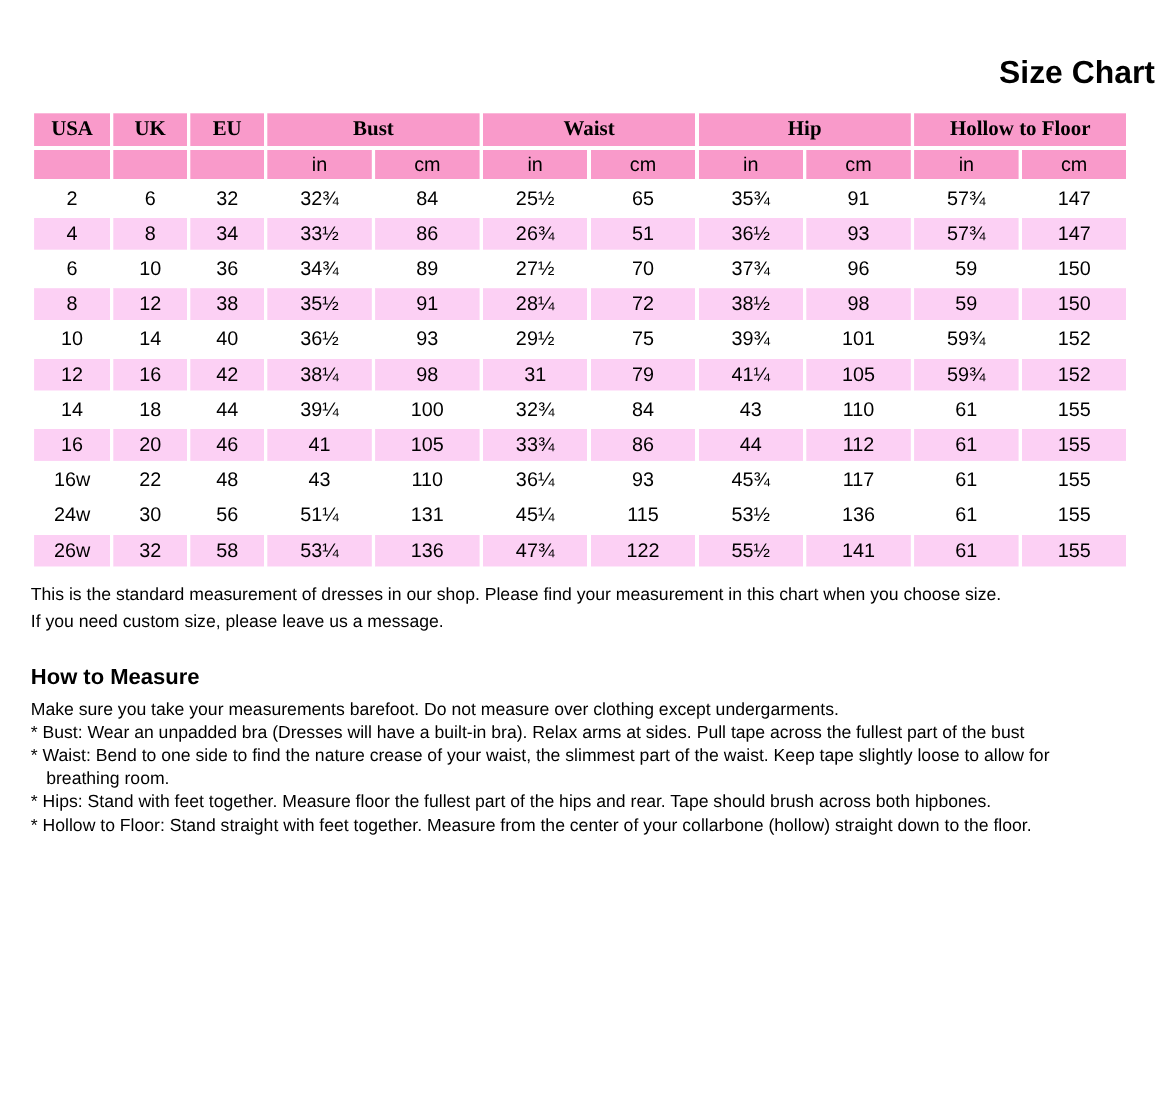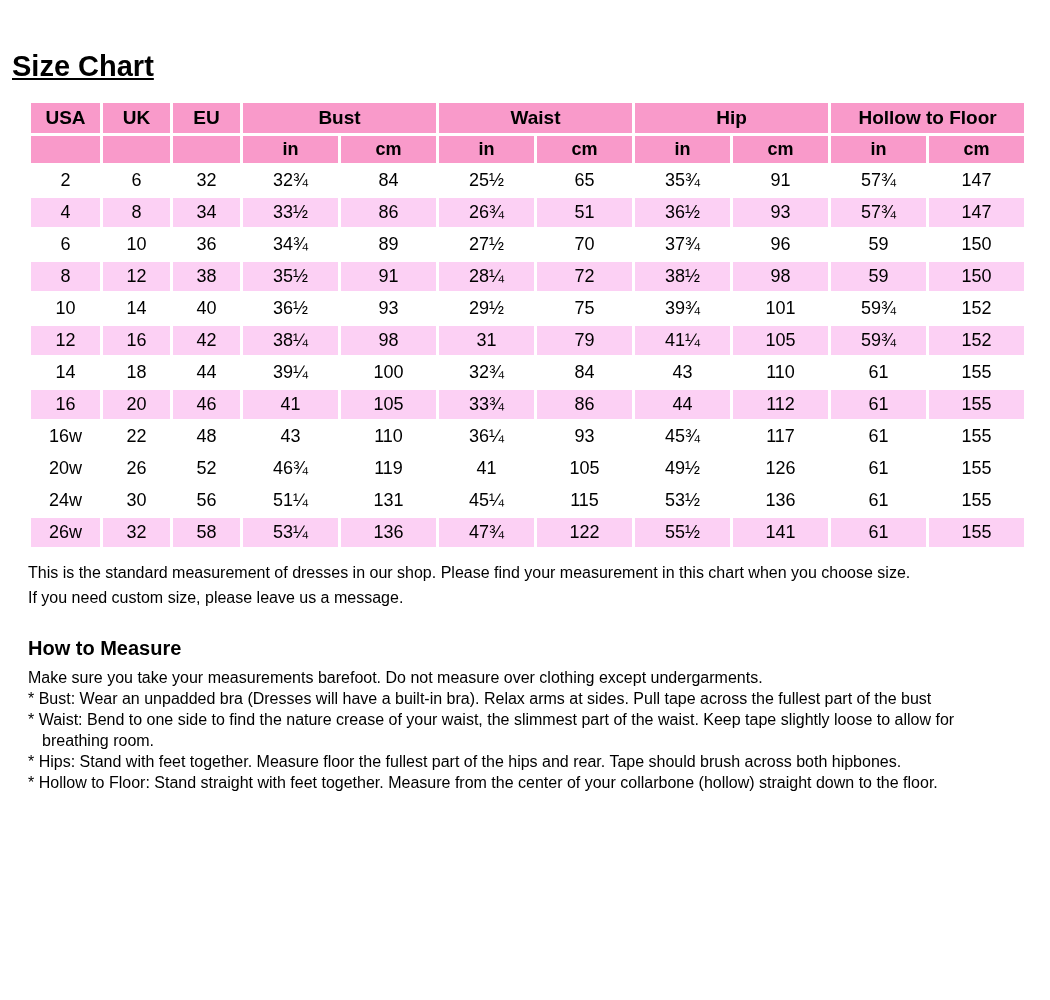--- a/index.html
+++ b/index.html
@@ -16,24 +16,23 @@
   body {
     width: 1050px;
     min-height: 1000px;
     color: var(--text-color);
     font-family: "Liberation Sans", sans-serif;
     overflow: hidden;
   }
   .page-title {
     font-size: 29px;
     font-weight: bold;
-    text-align: left;
+    text-align: right;
     margin: 50px 0 17px 12px;
     color: var(--text-color);
-    text-decoration: underline;
   }
   table.size-table {
     border-collapse: collapse;
     table-layout: fixed;
     width: 994px;
     margin-left: 28px;
   }
   table.size-table th,
   table.size-table td {
     border: 3px solid #ffffff;
@@ -41,25 +40,26 @@
     vertical-align: middle;
     padding: 0;
     overflow: hidden;
     white-space: nowrap;
   }
   th.group-th {
     background: var(--header-pink);
     font-size: 19px;
     font-weight: bold;
     height: 33px;
+    font-family: Liberation Serif, serif;
   }
   th.unit-th {
     background: var(--header-pink);
     font-size: 18px;
-    font-weight: bold;
+    font-weight: normal;
     height: 30px;
   }
   tbody td {
     font-size: 18px;
     font-weight: normal;
     height: 32px;
   }
   tr.row-white td { background: #ffffff; }
   tr.row-pink td { background: var(--row-pink); }
 
@@ -246,33 +246,20 @@
         <td>43</td>
         <td>110</td>
         <td>36¼</td>
         <td>93</td>
         <td>45¾</td>
         <td>117</td>
         <td>61</td>
         <td>155</td>
       </tr>
       <tr class="row-white">
-        <td>20w</td>
-        <td>26</td>
-        <td>52</td>
-        <td>46¾</td>
-        <td>119</td>
-        <td>41</td>
-        <td>105</td>
-        <td>49½</td>
-        <td>126</td>
-        <td>61</td>
-        <td>155</td>
-      </tr>
-      <tr class="row-white">
         <td>24w</td>
         <td>30</td>
         <td>56</td>
         <td>51¼</td>
         <td>131</td>
         <td>45¼</td>
         <td>115</td>
         <td>53½</td>
         <td>136</td>
         <td>61</td>

